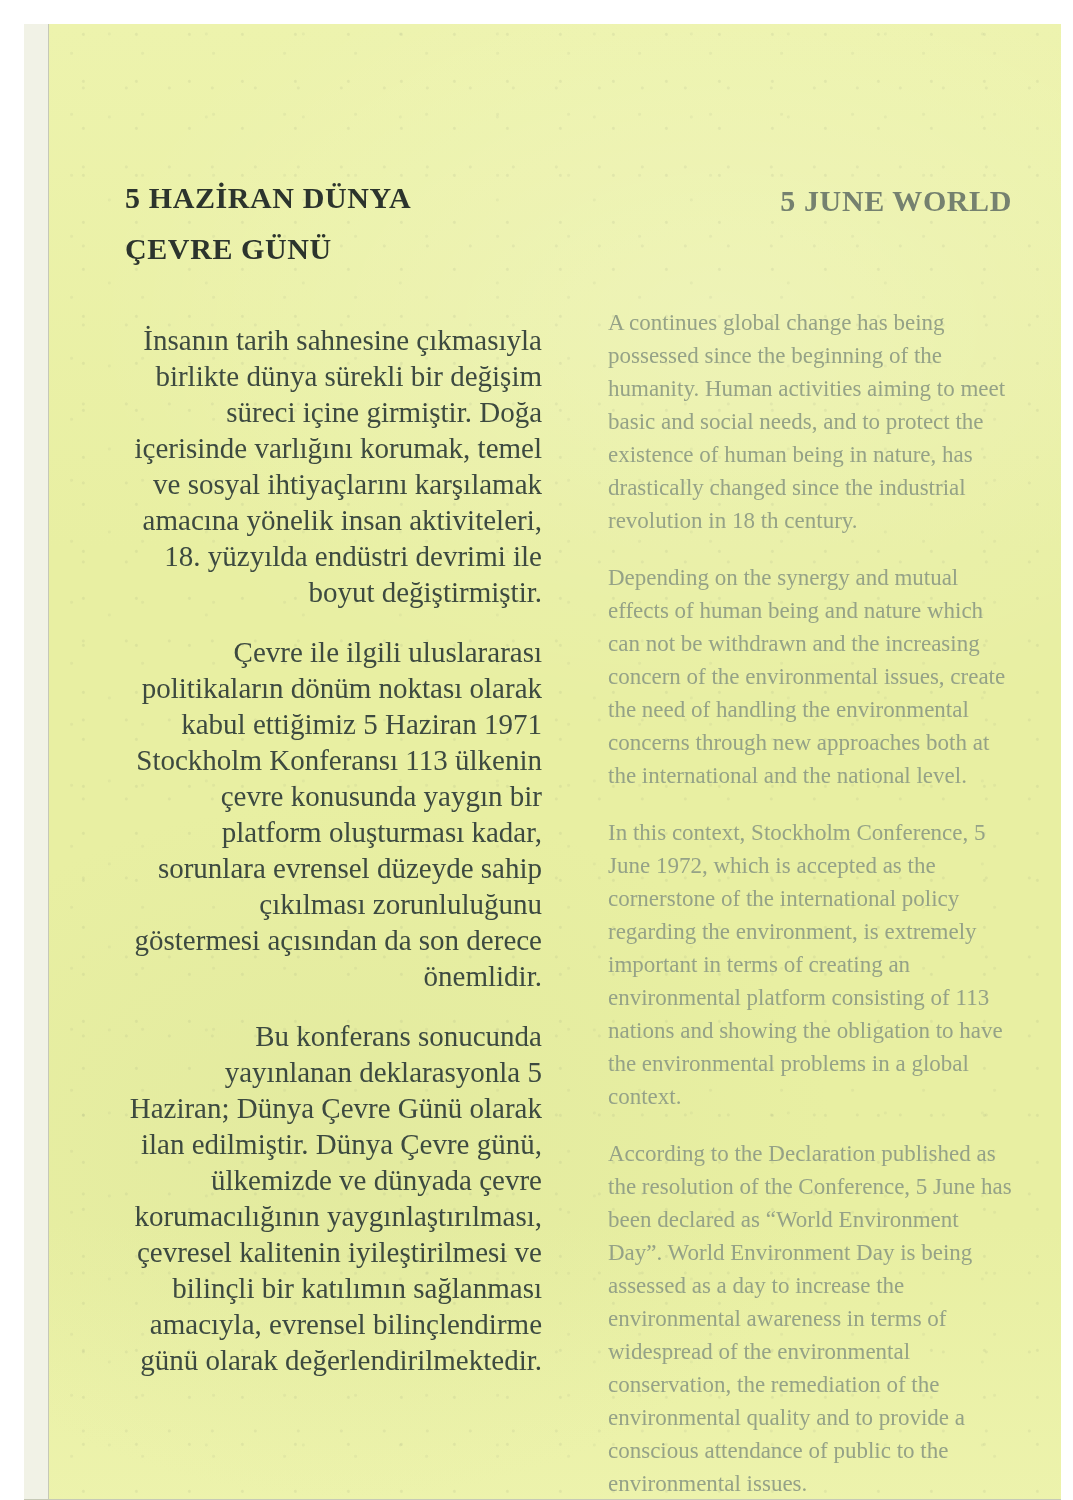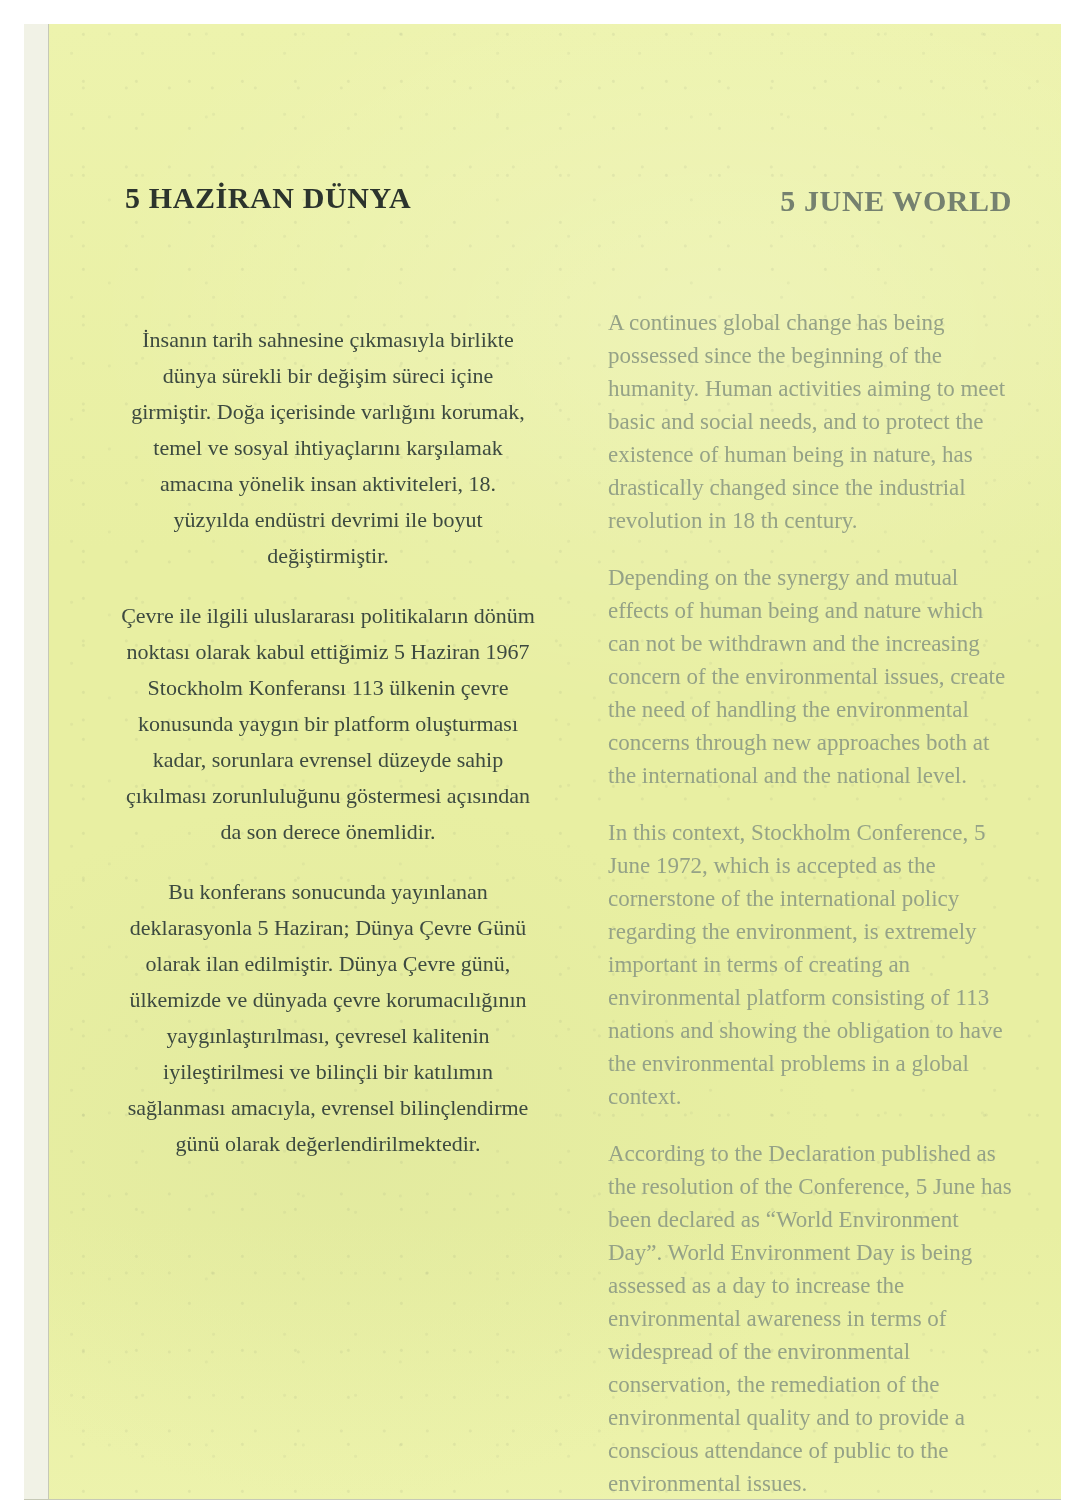--- a/index.html
+++ b/index.html
@@ -68,27 +68,27 @@
   }
   .title-right {
     position: absolute;
     right: 61px;
     top: 139px;
     text-align: left;
     color: var(--title_right);
   }
   .body-left {
     position: absolute;
-    left: 73px;
+    left: 80px;
     top: 274px;
     width: 462px;
     color: var(--body_left);
-    font-size: 22px;
+    font-size: 29px;
     line-height: 36px;
-    text-align: center;
+    text-align: right;
   }
   .body-right {
     position: absolute;
     right: 61px;
     top: 258px;
     width: 452px;
     color: var(--body_right);
     font-size: 23px;
     line-height: 33px;
   }
@@ -96,29 +96,30 @@
 </style>
 </head>
 <body>
 
 <div class="page">
 
   <div class="edge-left"></div>
 
   <h1 class="title title-left">
     <span>5 HAZİRAN DÜNYA</span><br>
+    <span>ÇEVRE GÜNÜ</span>
   </h1>
 
   <h1 class="title title-right">
     <span>5 JUNE WORLD</span><br>
   </h1>
 
   <div class="body-left">
     <p>İnsanın tarih sahnesine çıkmasıyla birlikte dünya sürekli bir değişim süreci içine girmiştir. Doğa içerisinde varlığını korumak, temel ve sosyal ihtiyaçlarını karşılamak amacına yönelik insan aktiviteleri, 18. yüzyılda endüstri devrimi ile boyut değiştirmiştir.</p>
-    <p>Çevre ile ilgili uluslararası politikaların dönüm noktası olarak kabul ettiğimiz 5 Haziran 1967 Stockholm Konferansı 113 ülkenin çevre konusunda yaygın bir platform oluşturması kadar, sorunlara evrensel düzeyde sahip çıkılması zorunluluğunu göstermesi açısından da son derece önemlidir.</p>
+    <p>Çevre ile ilgili uluslararası politikaların dönüm noktası olarak kabul ettiğimiz 5 Haziran 1971 Stockholm Konferansı 113 ülkenin çevre konusunda yaygın bir platform oluşturması kadar, sorunlara evrensel düzeyde sahip çıkılması zorunluluğunu göstermesi açısından da son derece önemlidir.</p>
     <p>Bu konferans sonucunda yayınlanan deklarasyonla 5 Haziran; Dünya Çevre Günü olarak ilan edilmiştir. Dünya Çevre günü, ülkemizde ve dünyada çevre korumacılığının yaygınlaştırılması, çevresel kalitenin iyileştirilmesi ve bilinçli bir katılımın sağlanması amacıyla, evrensel bilinçlendirme günü olarak değerlendirilmektedir.</p>
   </div>
 
   <div class="body-right">
     <p>A continues global change has being possessed since the beginning of the humanity. Human activities aiming to meet basic and social needs, and to protect the existence of human being in nature, has drastically changed since the industrial revolution in 18 th century.</p>
     <p>Depending on the synergy and mutual effects of human being and nature which can not be withdrawn and the increasing concern of the environmental issues, create the need of handling the environmental concerns through new approaches both at the international and the national level.</p>
     <p>In this context, Stockholm Conference, 5 June 1972, which is accepted as the cornerstone of the international policy regarding the environment, is extremely important in terms of creating an environmental platform consisting of 113 nations and showing the obligation to have the environmental problems in a global context.</p>
     <p>According to the Declaration published as the resolution of the Conference, 5 June has been declared as “World Environment Day”. World Environment Day is being assessed as a day to increase the environmental awareness in terms of widespread of the environmental conservation, the remediation of the environmental quality and to provide a conscious attendance of public to the environmental issues.</p>
   </div>
 

